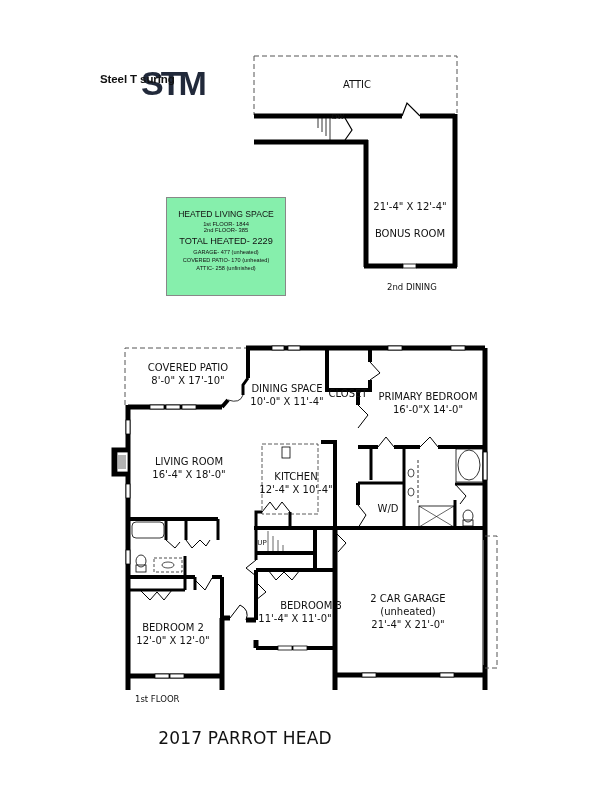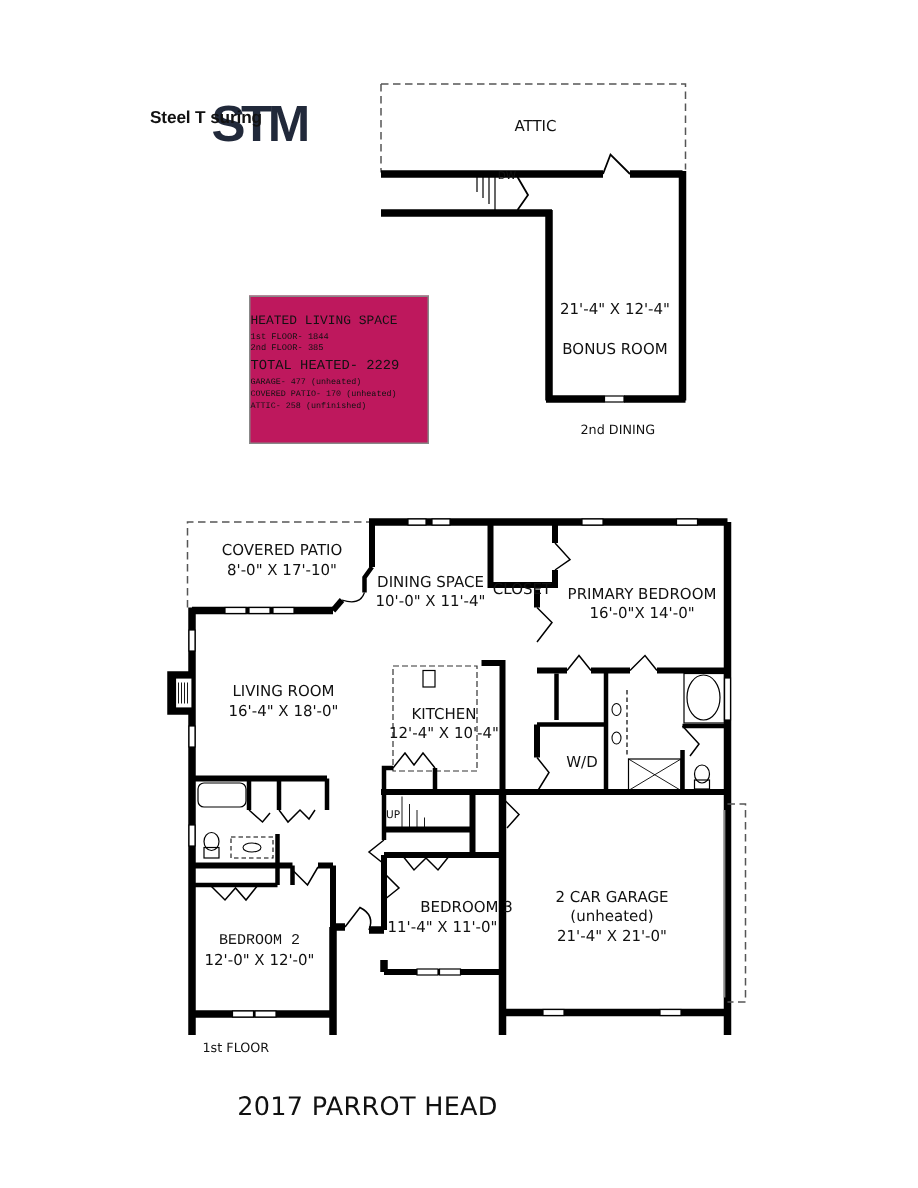--- a/index.html
+++ b/index.html
@@ -1,21 +1,21 @@
 <!DOCTYPE html>
 <html><head>
 <meta charset="utf-8">
 <style>
   html, body { margin: 0; padding: 0; background: #ffffff; }
   body { width: 612px; height: 792px; position: relative; overflow: hidden; font-family: "Liberation Sans", sans-serif; color: #111; }
   .abs { position: absolute; }
   .logo { left: 97px; top: 62px; width: 130px; height: 40px; }
   .logo-text { position: absolute; left: 3px; top: 11px; font-size: 11.5px; font-weight: bold; color: #111; font-family: "Liberation Sans", sans-serif; letter-spacing: -0.1px; }
   .logo-mark { position: absolute; left: 44px; top: 2px; font-size: 34px; font-weight: bold; color: #0f172a; font-family: "Liberation Sans", sans-serif; letter-spacing: -3px; opacity: 0.92; }
-  .summary { left: 166px; top: 197px; width: 118px; height: 97px; border: 1px solid #888; background: #be185d; font-family: Liberation Mono, monospace; }
+  .summary { left: 166px; top: 197px; width: 118px; height: 97px; border: 1px solid #888; background: #86efac; text-align: center; font-family: Liberation Sans, sans-serif; }
   .summary .h { font-size: 8.6px; margin-top: 11px; }
   .summary .s { font-size: 5.8px; margin-top: 2px; }
   .summary .t { font-size: 9.2px; margin-top: 3px; }
   .summary .u { font-size: 5.6px; margin-top: 2px; line-height: 8px; }
   .lbl { position: absolute; font-family: "DejaVu Sans", sans-serif; font-size: 10px; text-align: center; white-space: nowrap; line-height: 12px; transform: translateX(-50%); color: #111; }
   .lbl.sm { font-size: 7px; }
   .floor-lbl { font-family: "DejaVu Sans", sans-serif; font-size: 8.5px; color: #111; }
   .title { left: 0; width: 490px; top: 728px; text-align: center; font-family: "DejaVu Sans", sans-serif; font-size: 17px; color: #111; letter-spacing: 0.2px; }
   svg { position: absolute; left: 0; top: 0; }
 </style>
@@ -228,17 +228,17 @@
 <div class="lbl" style="left:189px; top:469px;">16'-4" X 18'-0"</div>
 <div class="lbl" style="left:296px; top:471px;">KITCHEN</div>
 <div class="lbl" style="left:296px; top:484px;">12'-4" X 10'-4"</div>
 <div class="lbl" style="left:388px; top:503px;">W/D</div>
 <div class="lbl sm" style="left:262px; top:537px;">UP</div>
 <div class="lbl" style="left:295px; top:600px;margin-left:16px;">BEDROOM 3</div>
 <div class="lbl" style="left:295px; top:613px;">11'-4" X 11'-0"</div>
 <div class="lbl" style="left:408px; top:593px;">2 CAR GARAGE</div>
 <div class="lbl" style="left:408px; top:606px;">(unheated)</div>
 <div class="lbl" style="left:408px; top:619px;">21'-4" X 21'-0"</div>
-<div class="lbl" style="left:173px; top:622px;font-family:Liberation Mono, monospace;">BEDROOM 2</div>
+<div class="lbl" style="left:173px; top:622px;">BEDROOM 2</div>
 <div class="lbl" style="left:173px; top:635px;">12'-0" X 12'-0"</div>
 <div class="abs floor-lbl" style="left:135px; top:694px;">1st FLOOR</div>
 
 <div class="abs title">2017 PARROT HEAD</div>
 
 </body></html>

